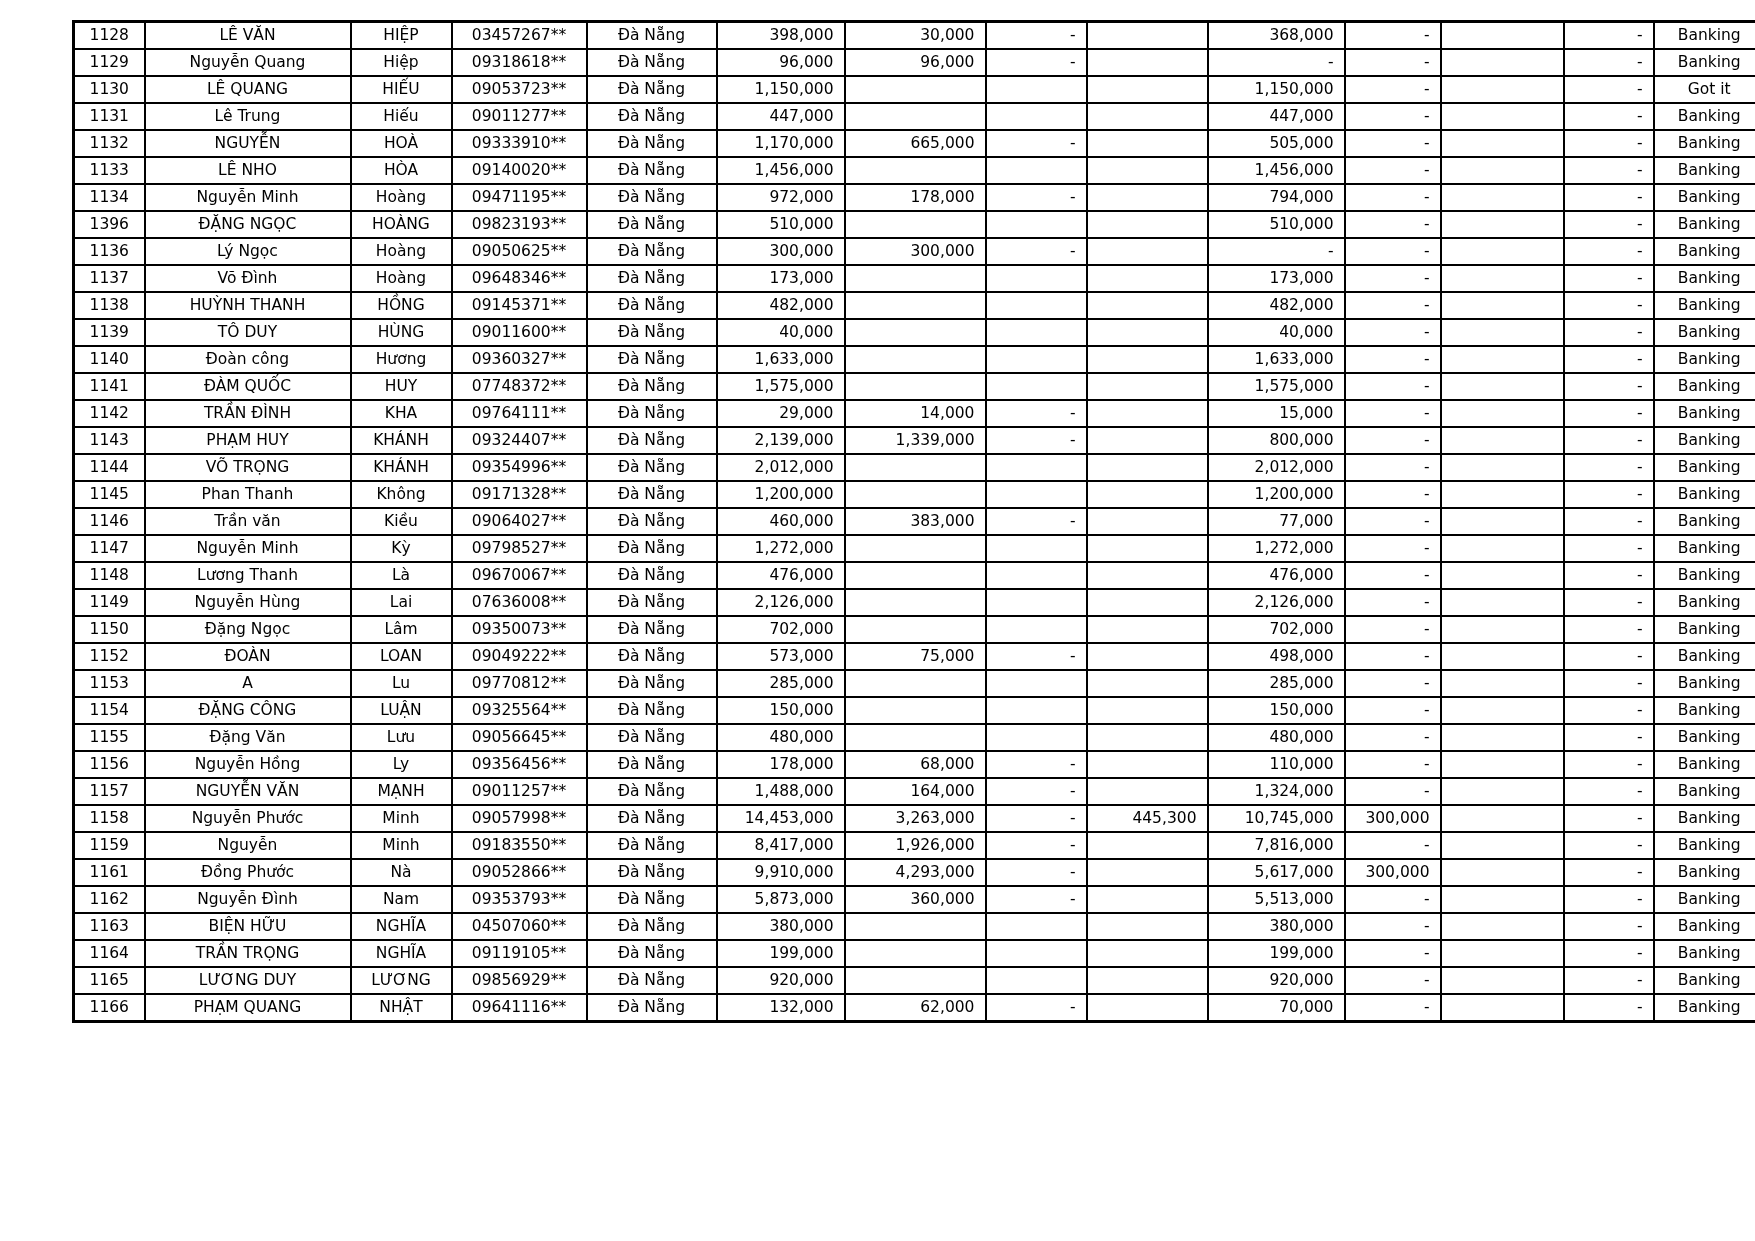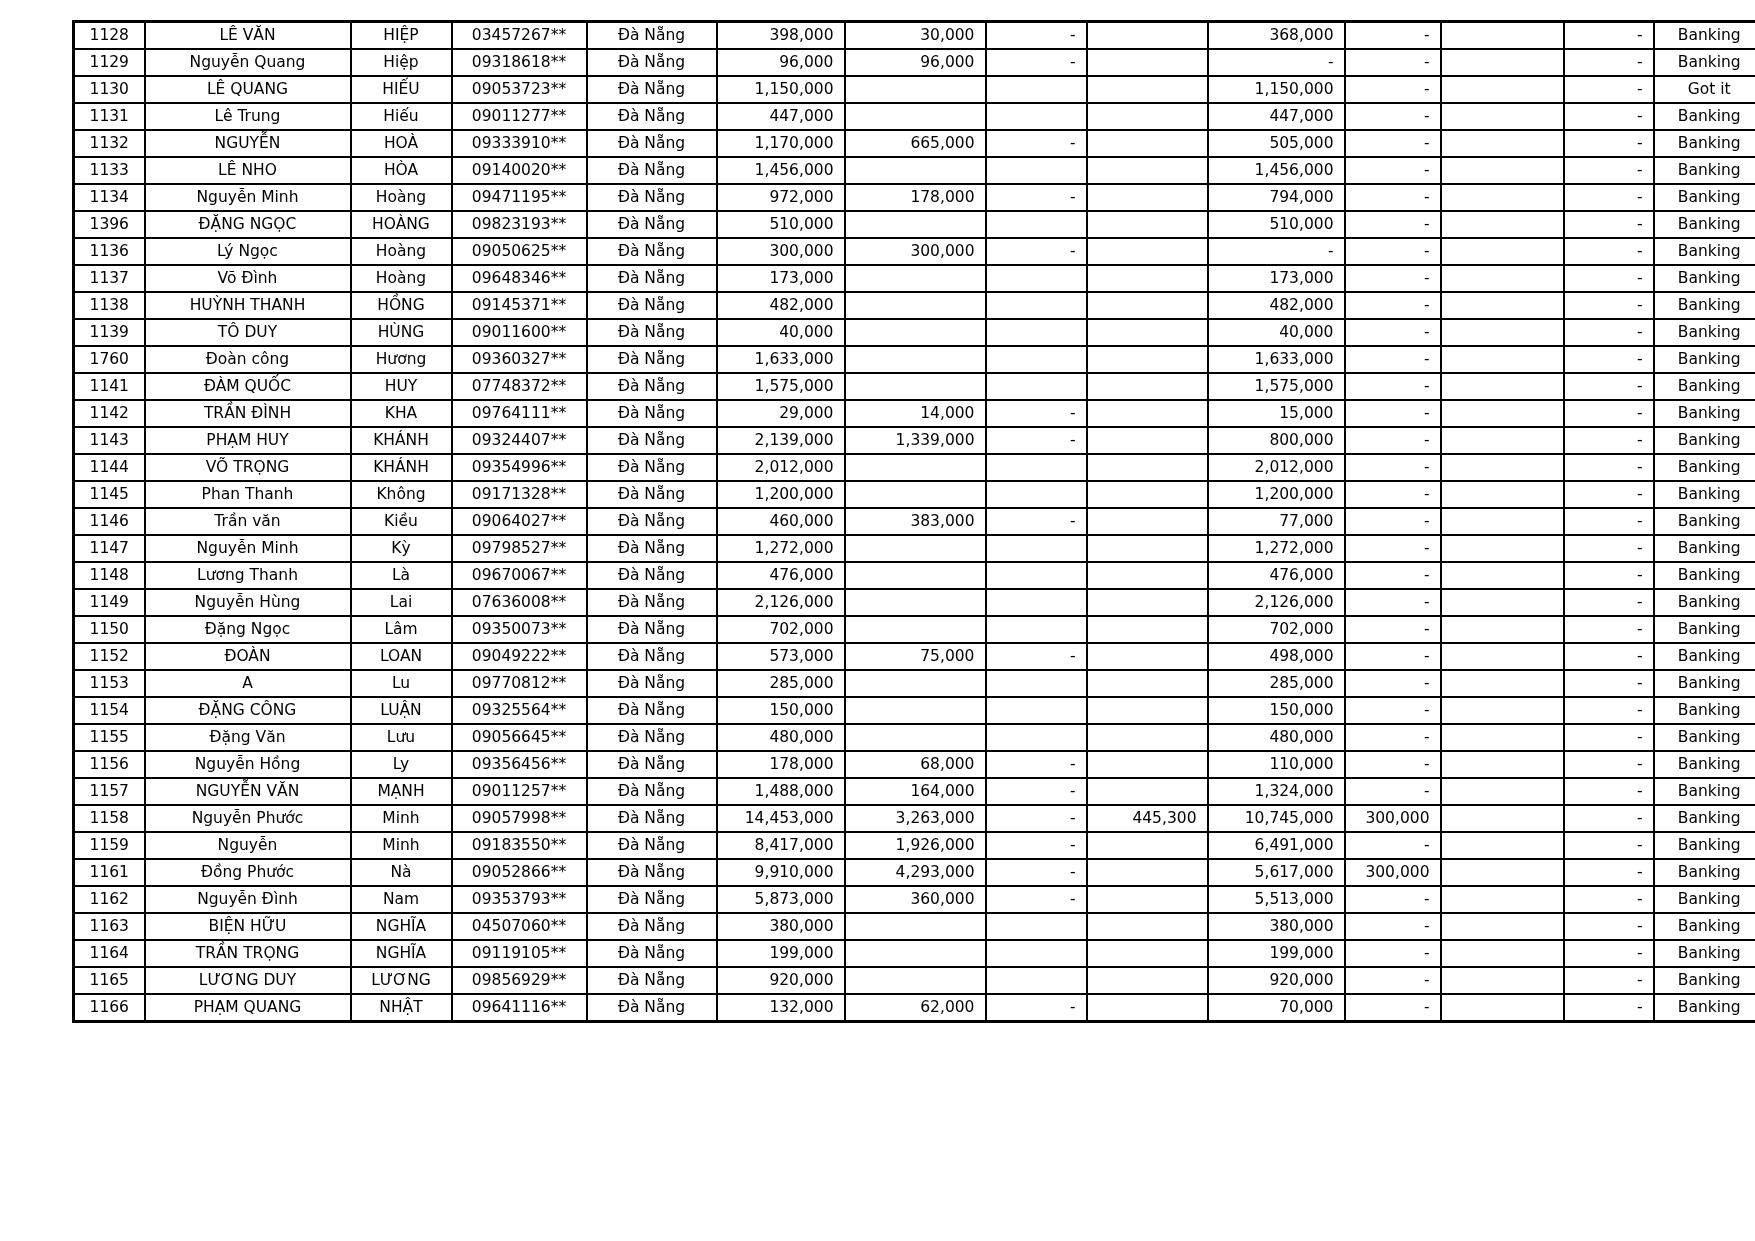--- a/index.html
+++ b/index.html
@@ -247,21 +247,21 @@
           <td class="r"></td>
           <td class="r"></td>
           <td class="r"></td>
           <td class="r">40,000</td>
           <td class="r">-</td>
           <td class="r"></td>
           <td class="r">-</td>
           <td class="c">Banking</td>
         </tr>
         <tr>
-          <td class="c">1760</td>
+          <td class="c">1140</td>
           <td class="c">Đoàn công</td>
           <td class="c">Hương</td>
           <td class="c">09360327**</td>
           <td class="c">Đà Nẵng</td>
           <td class="r">1,633,000</td>
           <td class="r"></td>
           <td class="r"></td>
           <td class="r"></td>
           <td class="r">1,633,000</td>
           <td class="r">-</td>
@@ -544,21 +544,21 @@
         <tr>
           <td class="c">1159</td>
           <td class="c">Nguyễn</td>
           <td class="c">Minh</td>
           <td class="c">09183550**</td>
           <td class="c">Đà Nẵng</td>
           <td class="r">8,417,000</td>
           <td class="r">1,926,000</td>
           <td class="r">-</td>
           <td class="r"></td>
-          <td class="r">6,491,000</td>
+          <td class="r">7,816,000</td>
           <td class="r">-</td>
           <td class="r"></td>
           <td class="r">-</td>
           <td class="c">Banking</td>
         </tr>
         <tr>
           <td class="c">1161</td>
           <td class="c">Đồng Phước</td>
           <td class="c">Nà</td>
           <td class="c">09052866**</td>

